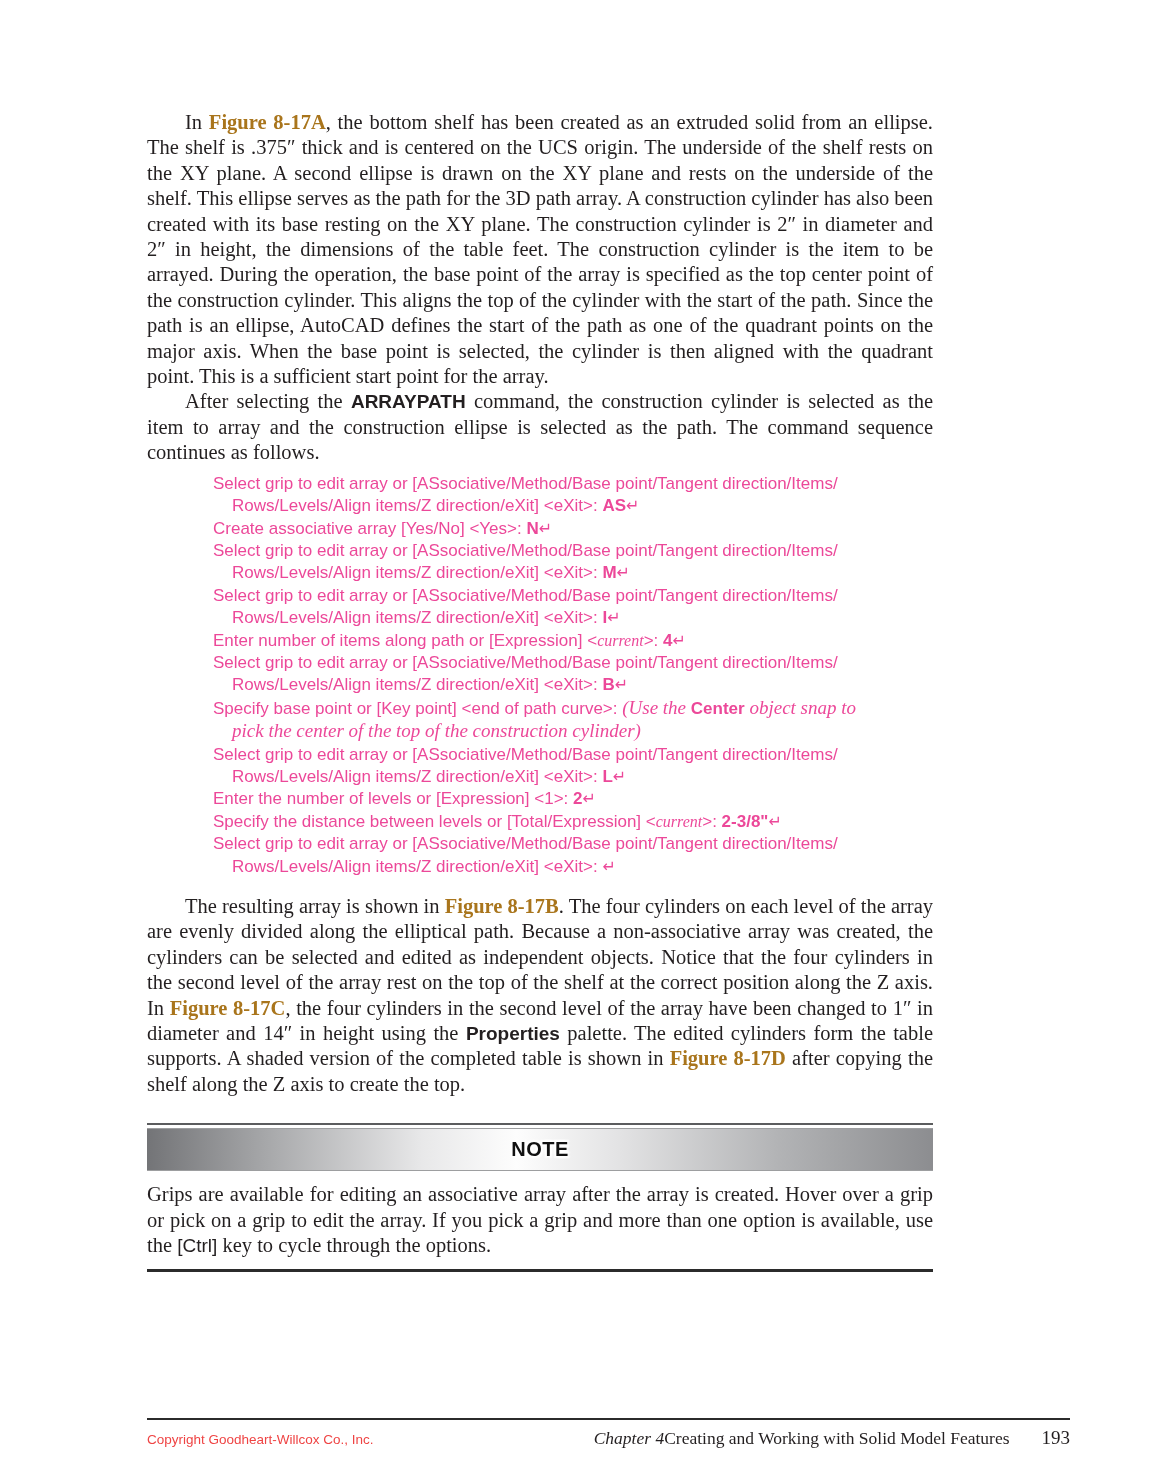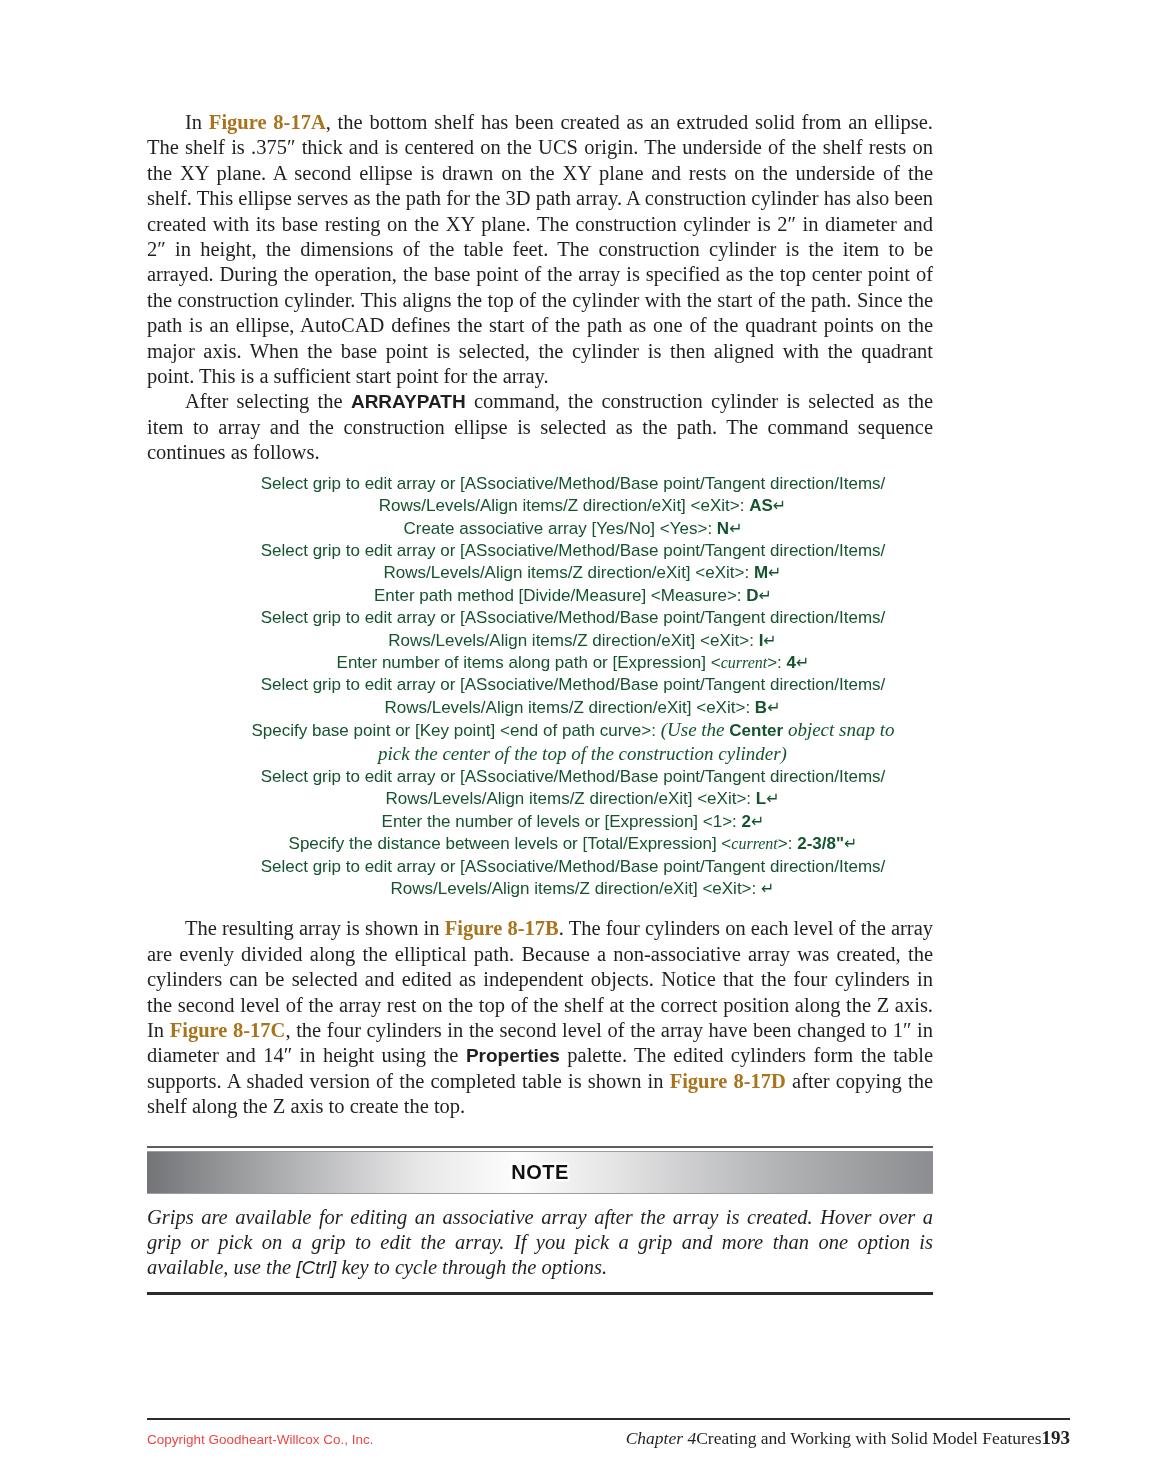--- a/index.html
+++ b/index.html
@@ -6,27 +6,27 @@
   body{
     width:1156px;height:1479px;position:relative;background:#ffffff;
     font-family:"Liberation Serif","DejaVu Serif",serif;
     color:#231f20;overflow:hidden;
   }
   .content{position:absolute;left:147px;top:70px;width:786px;margin-top:40px;}
   .para{
     font-size:20.5px;line-height:25.4px;text-align:justify;margin:0;
     text-indent:38px;
   }
-  .para.noindent{text-indent:0;font-style:italic;}
+  .para.noindent{text-indent:0;}
   .figref{font-weight:bold;color:#a9751c;}
   .ui{font-family:"Liberation Sans","DejaVu Sans",sans-serif;font-weight:bold;font-size:19px;}
   .cmdblock{
     margin:7px 0 0 66px;width:720px;
     font-family:"Liberation Sans","DejaVu Sans",sans-serif;
-    font-size:17px;line-height:22.4px;color:#14532d;text-align:center;
+    font-size:17px;line-height:22.4px;color:#ec4899;
   }
   .cmdline{white-space:nowrap;}
   .cmdline.ind{padding-left:19px;}
   .cmdblock .b{font-weight:bold;}
   .cmdblock .cur{font-family:"Liberation Serif","DejaVu Serif",serif;font-style:italic;font-size:16px;}
   .cmdblock .it{font-family:"Liberation Serif","DejaVu Serif",serif;font-style:italic;font-size:19px;}
   .cmdblock .itb{font-family:"Liberation Sans","DejaVu Sans",sans-serif;font-style:normal;font-weight:bold;font-size:17px;}
   .cmdblock .ret{font-family:"DejaVu Sans",sans-serif;font-weight:normal;font-size:16px;}
   .p3{margin-top:16px;}
   .note-section{margin-top:26px;}
@@ -47,35 +47,34 @@
   .footer{position:absolute;left:147px;top:1418px;width:923px;}
   .footer-rule{height:2px;background:#2b2b2b;}
   .footer-row{display:flex;align-items:baseline;justify-content:space-between;margin-top:7px;}
   .copyright{
     font-family:"Liberation Sans","DejaVu Sans",sans-serif;
     font-size:13.5px;color:#ef4444;
   }
   .chapter-group{display:flex;align-items:baseline;}
   .chapter-label{font-style:italic;font-size:17.5px;}
   .chapter-title{font-size:17.5px;}
-  .page-number{font-weight:bold;font-size:19px;}
+  .page-number{font-weight:normal;font-size:19px;margin-left:32px;}
 </style>
 </head>
 <body>
 
 <div class="content">
   <p class="para"><span>In </span><span class="figref">Figure 8-17A</span><span>, the bottom shelf has been created as an extruded solid from an ellipse. The shelf is .375″ thick and is centered on the UCS origin. The underside of the shelf rests on the XY plane. A second ellipse is drawn on the XY plane and rests on the underside of the shelf. This ellipse serves as the path for the 3D path array. A construction cylinder has also been created with its base resting on the XY plane. The construction cylinder is 2″ in diameter and 2″ in height, the dimensions of the table feet. The construction cylinder is the item to be arrayed. During the operation, the base point of the array is specified as the top center point of the construction cylinder. This aligns the top of the cylinder with the start of the path. Since the path is an ellipse, AutoCAD defines the start of the path as one of the quadrant points on the major axis. When the base point is selected, the cylinder is then aligned with the quadrant point. This is a sufficient start point for the array.</span></p>
   <p class="para"><span>After selecting the </span><span class="ui">ARRAYPATH</span><span> command, the construction cylinder is selected as the item to array and the construction ellipse is selected as the path. The command sequence continues as follows.</span></p>
   <div class="cmdblock">
       <div class="cmdline"><span>Select grip to edit array or [ASsociative/Method/Base point/Tangent direction/Items/</span></div>
       <div class="cmdline ind"><span>Rows/Levels/Align items/Z direction/eXit] &lt;eXit&gt;: </span><span class="b">AS</span><span class="ret">↵</span></div>
       <div class="cmdline"><span>Create associative array [Yes/No] &lt;Yes&gt;: </span><span class="b">N</span><span class="ret">↵</span></div>
       <div class="cmdline"><span>Select grip to edit array or [ASsociative/Method/Base point/Tangent direction/Items/</span></div>
       <div class="cmdline ind"><span>Rows/Levels/Align items/Z direction/eXit] &lt;eXit&gt;: </span><span class="b">M</span><span class="ret">↵</span></div>
-      <div class="cmdline"><span>Enter path method [Divide/Measure] &lt;Measure&gt;: </span><span class="b">D</span><span class="ret">↵</span></div>
       <div class="cmdline"><span>Select grip to edit array or [ASsociative/Method/Base point/Tangent direction/Items/</span></div>
       <div class="cmdline ind"><span>Rows/Levels/Align items/Z direction/eXit] &lt;eXit&gt;: </span><span class="b">I</span><span class="ret">↵</span></div>
       <div class="cmdline"><span>Enter number of items along path or [Expression] &lt;</span><span class="cur">current</span><span>&gt;: </span><span class="b">4</span><span class="ret">↵</span></div>
       <div class="cmdline"><span>Select grip to edit array or [ASsociative/Method/Base point/Tangent direction/Items/</span></div>
       <div class="cmdline ind"><span>Rows/Levels/Align items/Z direction/eXit] &lt;eXit&gt;: </span><span class="b">B</span><span class="ret">↵</span></div>
       <div class="cmdline"><span>Specify base point or [Key point] &lt;end of path curve&gt;: </span><span class="it">(Use the </span><span class="itb">Center</span><span class="it"> object snap to</span></div>
       <div class="cmdline ind"><span class="it">pick the center of the top of the construction cylinder)</span></div>
       <div class="cmdline"><span>Select grip to edit array or [ASsociative/Method/Base point/Tangent direction/Items/</span></div>
       <div class="cmdline ind"><span>Rows/Levels/Align items/Z direction/eXit] &lt;eXit&gt;: </span><span class="b">L</span><span class="ret">↵</span></div>
       <div class="cmdline"><span>Enter the number of levels or [Expression] &lt;1&gt;: </span><span class="b">2</span><span class="ret">↵</span></div>

